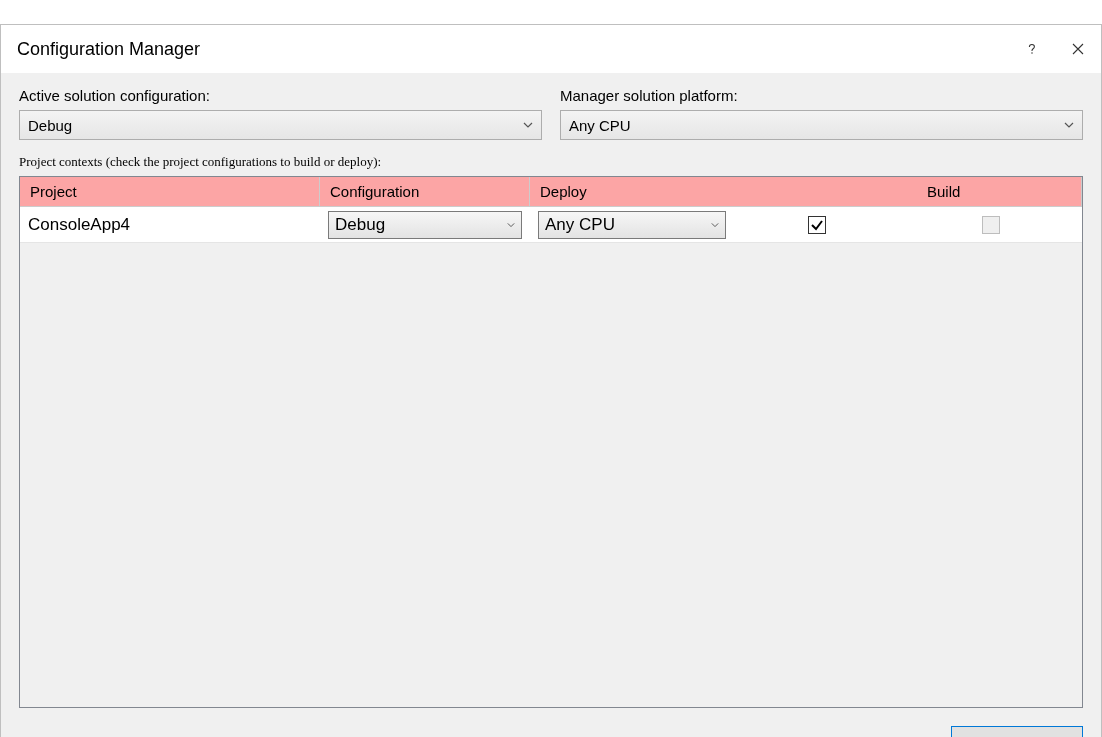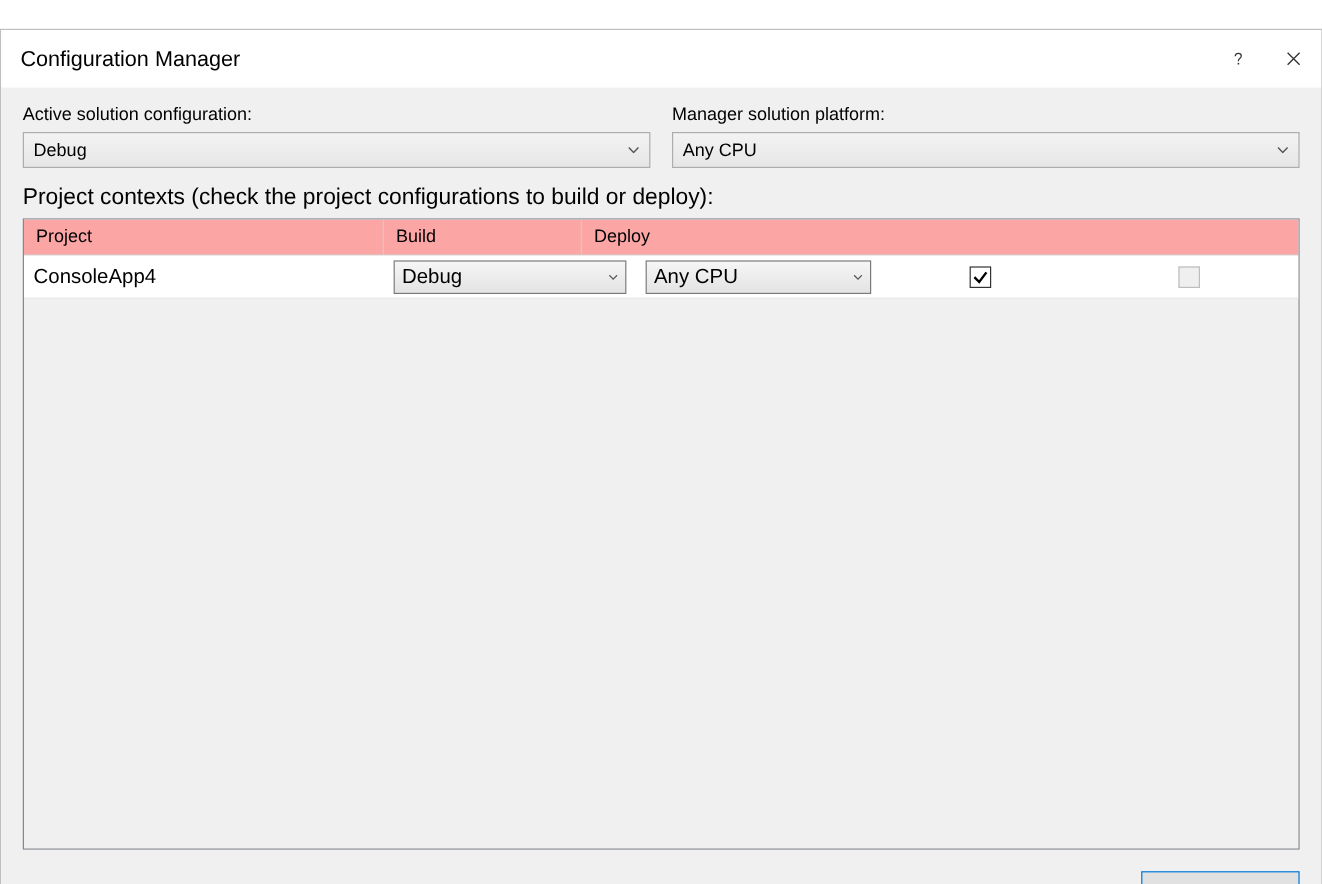--- a/index.html
+++ b/index.html
@@ -42,21 +42,21 @@
       background: linear-gradient(#f3f3f3,#e6e6e6);
       display: flex; align-items: center;
       padding: 0 8px 0 8px;
       position: relative;
       font-size: 15px;
     }
     .combo .chev {
       position: absolute; right: 8px; top: 50%; transform: translateY(-50%);
       width: 10px; height: 6px;
     }
-    .context-label { font-size: 19px; margin-bottom: 6px; }
+    .context-label { font-size: 13px; margin-bottom: 6px; font-family: Liberation Serif, serif; }
     .grid-wrap {
       flex: 1;
       border: 1px solid #828790;
       background: #f0f0f0;
       display: flex; flex-direction: column;
       overflow: hidden;
     }
     .grid-header { display: flex; background: #fff; }
     .grid-header .hcell {
       border-right: 1px solid #ccc;
@@ -151,22 +151,23 @@
           </svg>
         </div>
       </div>
     </div>
 
     <span class="context-label">Project contexts (check the project configurations to build or deploy):</span>
 
     <div class="grid-wrap">
       <div class="grid-header">
         <div class="hcell col-project">Project</div>
+        <div class="hcell col-config">Configuration</div>
+        <div class="hcell col-deploy" style="text-align:left; border-right:none;">Deploy</div>
         <div class="hcell col-build" style="text-align:left;">Build</div>
-        <div class="hcell col-deploy" style="text-align:left; border-right:none;">Deploy</div>
       </div>
       <div class="grid-body">
         <div class="grid-row">
           <div class="cell col-project">ConsoleApp4</div>
           <div class="cell col-config">
             <div class="cell-combo">
               <span>Debug</span>
               <svg class="chev" viewBox="0 0 10 6">
                 <path fill="none" stroke="#555" stroke-width="1.2" d="M1 1 L5 5 L9 1"></path>
               </svg>

